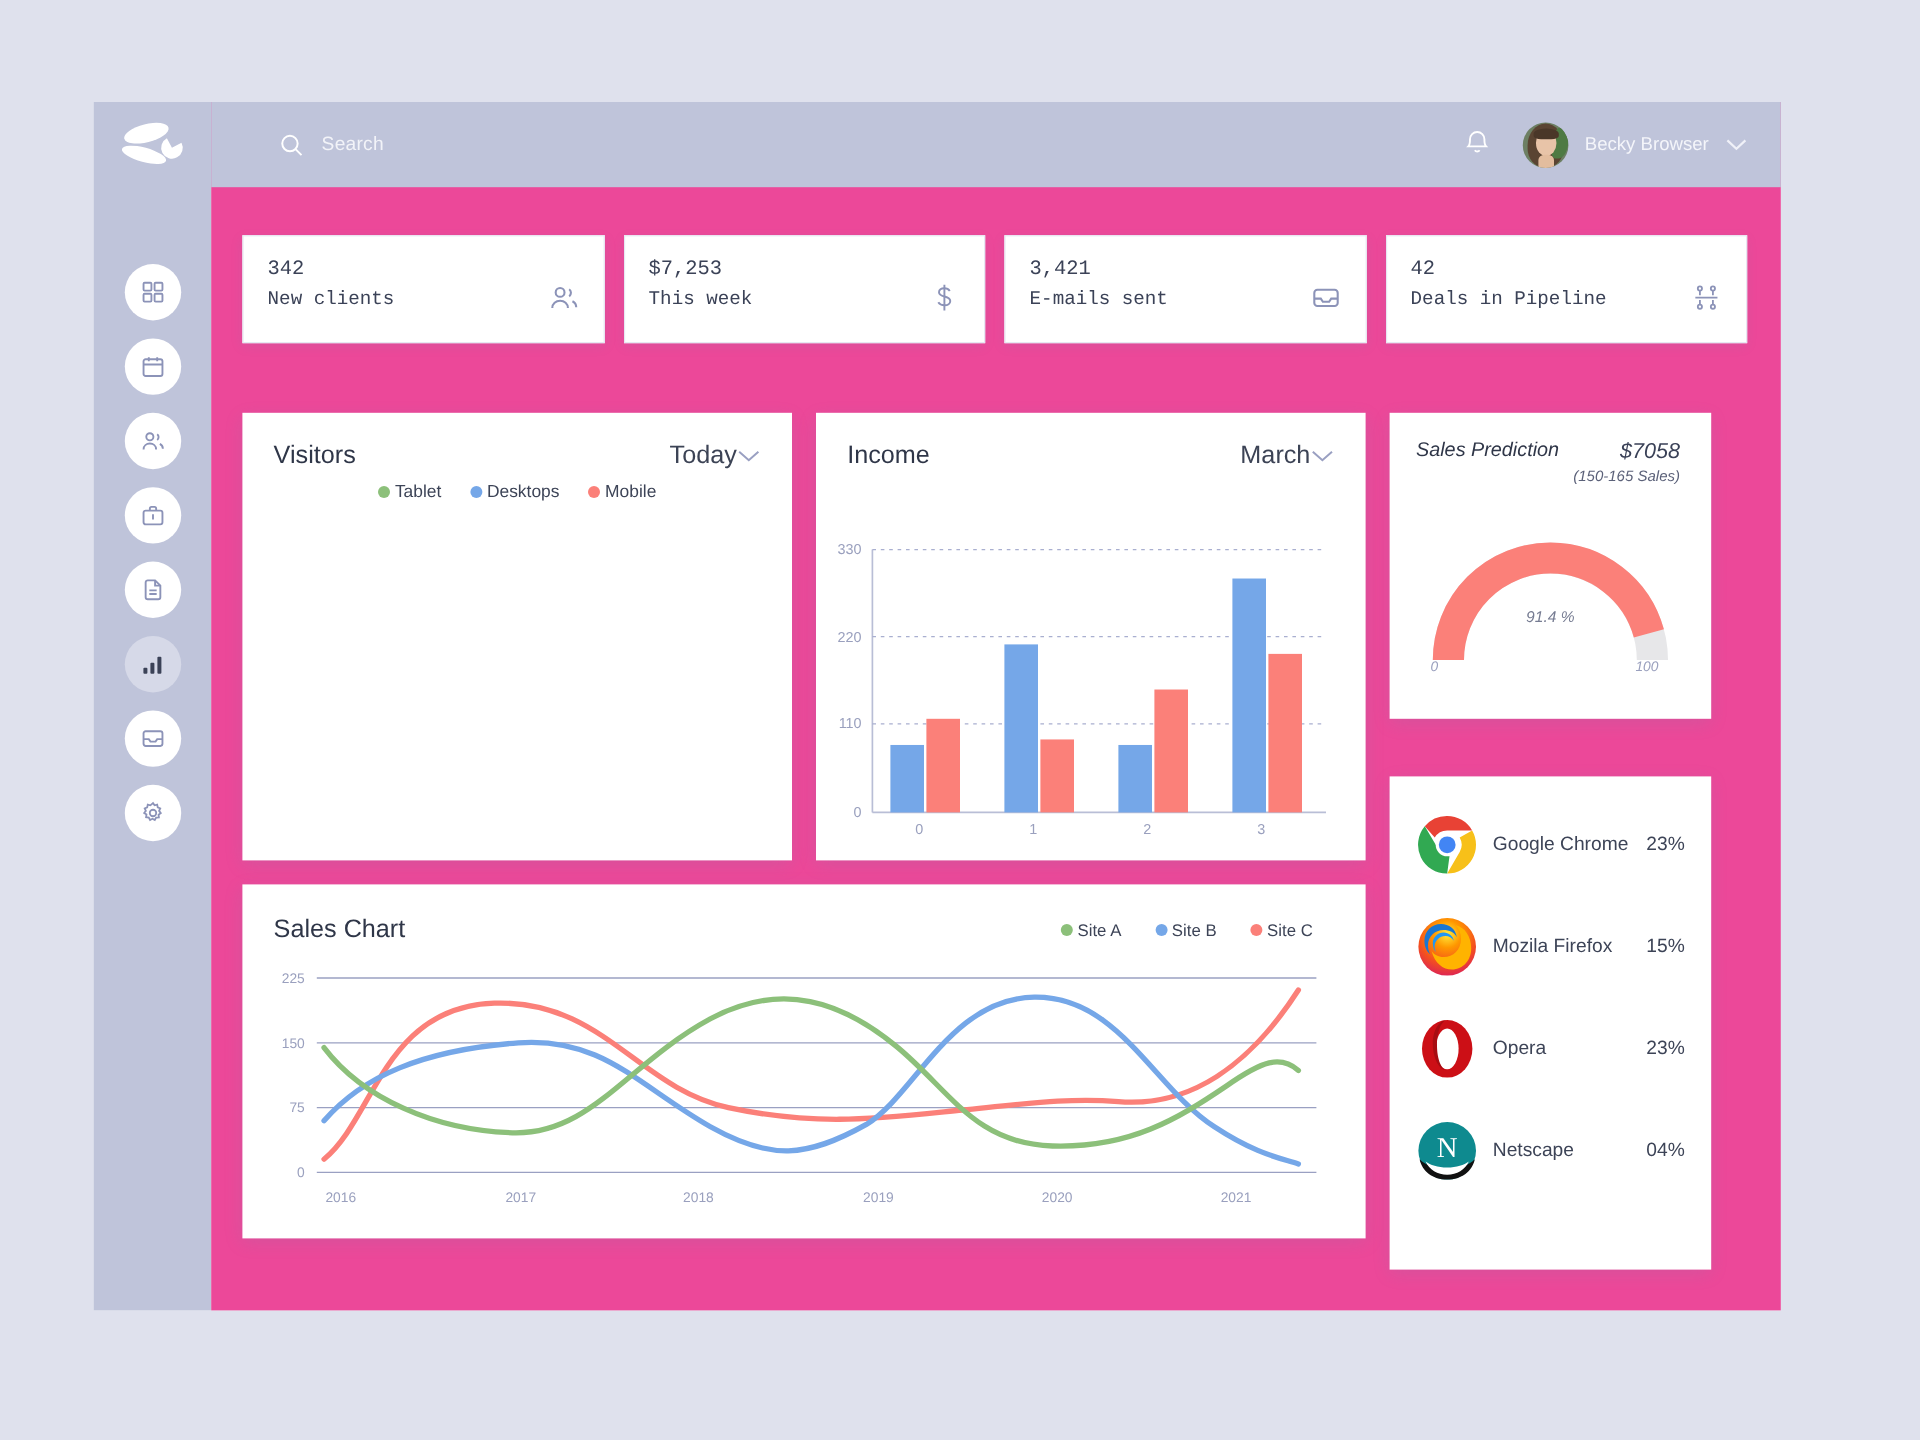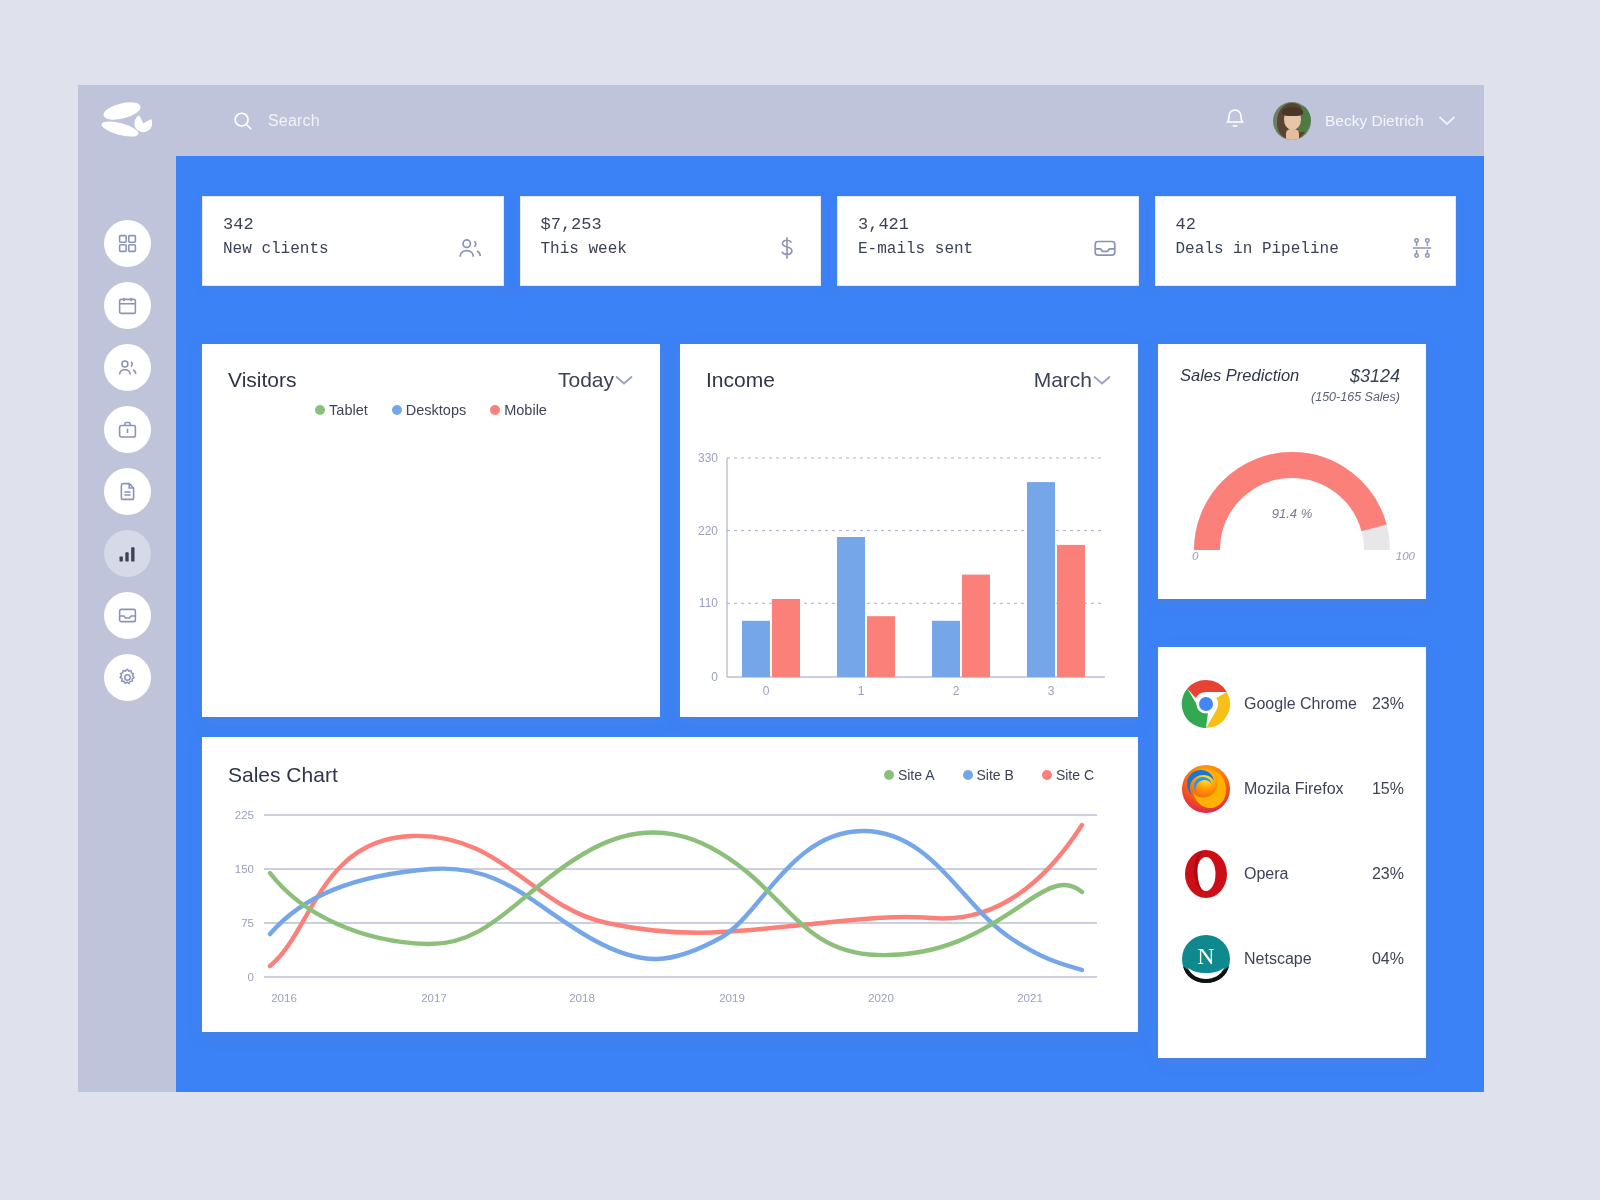--- a/index.html
+++ b/index.html
@@ -46,21 +46,21 @@
     cursor: pointer;
   }
   .nav-item.active { background: #d6d9e8; }
   .nav-item svg { display: block; }
 
   
   .main {
     flex: 1;
     display: flex;
     flex-direction: column;
-    background: #3b82f6;
+    background: #ec4899;
     position: relative;
   }
   .topbar {
     height: 71px;
     background: #bfc4da;
     display: flex;
     align-items: center;
     padding: 0 28px 0 56px;
     flex: 0 0 71px;
   }
@@ -196,21 +196,21 @@
   .pred-title { font-size: 16.5px; color: #2f3648; }
   .pred-right { text-align: right; }
   .pred-amount { font-size: 18px; color: #3a4157; }
   .pred-sub { font-size: 12.5px; color: #5b6179; margin-top: 3px; }
   .gauge-wrap { position: relative; margin-top: 6px; }
   .gauge-pct {
     position: absolute; left: 0; right: 0; top: 96px;
     text-align: center; font-size: 13px; color: #767c92;
   }
   .gauge-min { position: absolute; left: 34px; top: 140px; font-size: 11.5px; color: #9aa0be; }
-  .gauge-max { position: absolute; right: 11px; top: 140px; font-size: 11.5px; color: #9aa0be; }
+  .gauge-max { position: absolute; right: 44px; top: 140px; font-size: 11.5px; color: #9aa0be; }
 
   
   .browser-title { font-size: 17px; color: #2f3648; padding: 28px 0 0 26px; }
   .browser-list { padding: 14px 22px 0 22px; }
   .browser-row {
     display: flex; align-items: center;
     height: 85px;
   }
   .browser-icon { width: 52px; height: 52px; flex: 0 0 52px; display:flex; align-items:center; justify-content:center;}
   .browser-name { flex: 1; font-size: 16px; color: #3d4457; margin-left: 12px; }
@@ -309,21 +309,21 @@
         </svg>
       </div>
       <div class="user">
         <div class="avatar">
           <div class="hair"></div>
             <div class="leaf"></div>
             <div class="face"></div>
             <div class="hairfront"></div>
             <div class="hand"></div>
         </div>
-        <span class="user-name">Becky Dietrich</span>
+        <span class="user-name">Becky Browser</span>
         <svg width="18" height="11" viewBox="0 0 18 11" fill="none" stroke="#f0f1f8" stroke-width="1.8">
           <path d="M1.5 2L9 9L16.5 2"></path>
         </svg>
       </div>
     </div>
 
     <div class="content">
 
       <div class="stats-row">
 
@@ -496,21 +496,21 @@
             </svg>
           </div>
         </div>
 
         <div class="col-right">
 
           <div class="card card-prediction">
             <div class="pred-head">
               <div class="pred-title">Sales Prediction</div>
               <div class="pred-right">
-                <div class="pred-amount">$3124</div>
+                <div class="pred-amount">$7058</div>
                 <div class="pred-sub">(150-165 Sales)</div>
               </div>
             </div>
             <div class="gauge-wrap">
               <svg width="268" height="160" viewBox="0 0 268 160">
 
                 <path d="M49 140 A85 85 0 0 1 219 140" fill="none" stroke="#e7e7e9" stroke-width="26"></path>
                 <path d="M49 140 A85 85 0 0 1 219 140" fill="none" stroke="#fb8079" stroke-width="26" stroke-dasharray="244.1 267.1"></path>
               </svg>
               <div class="gauge-pct">91.4 %</div>

